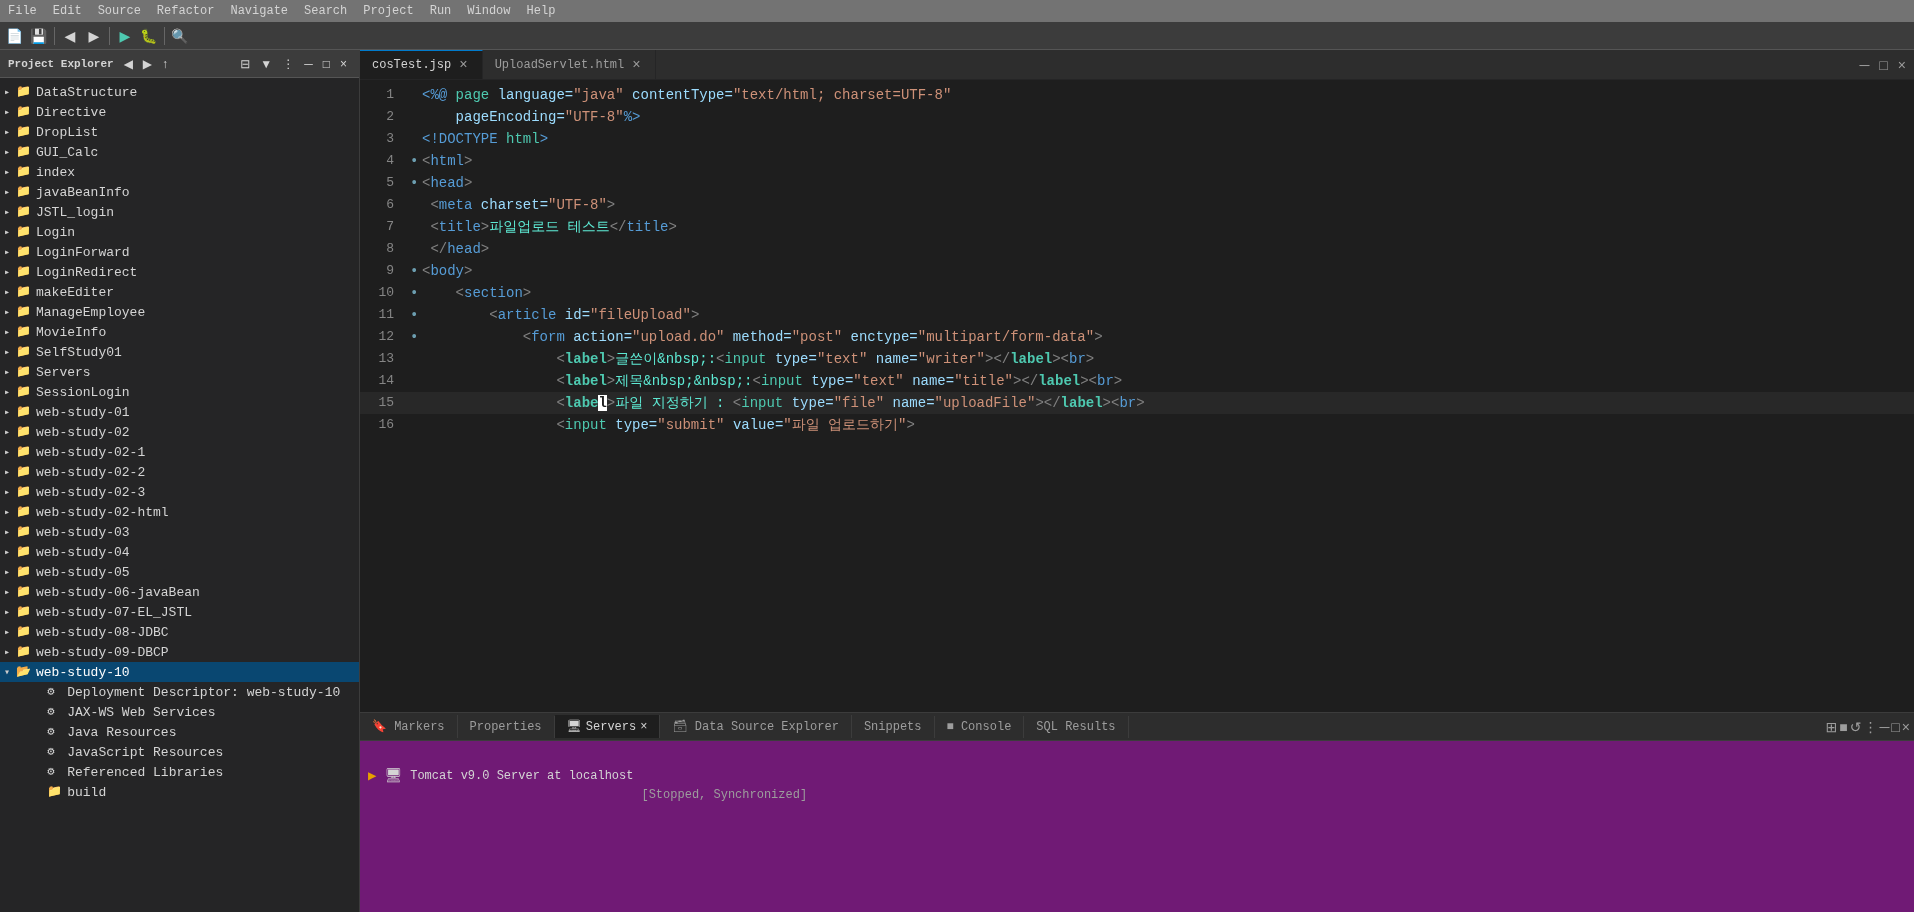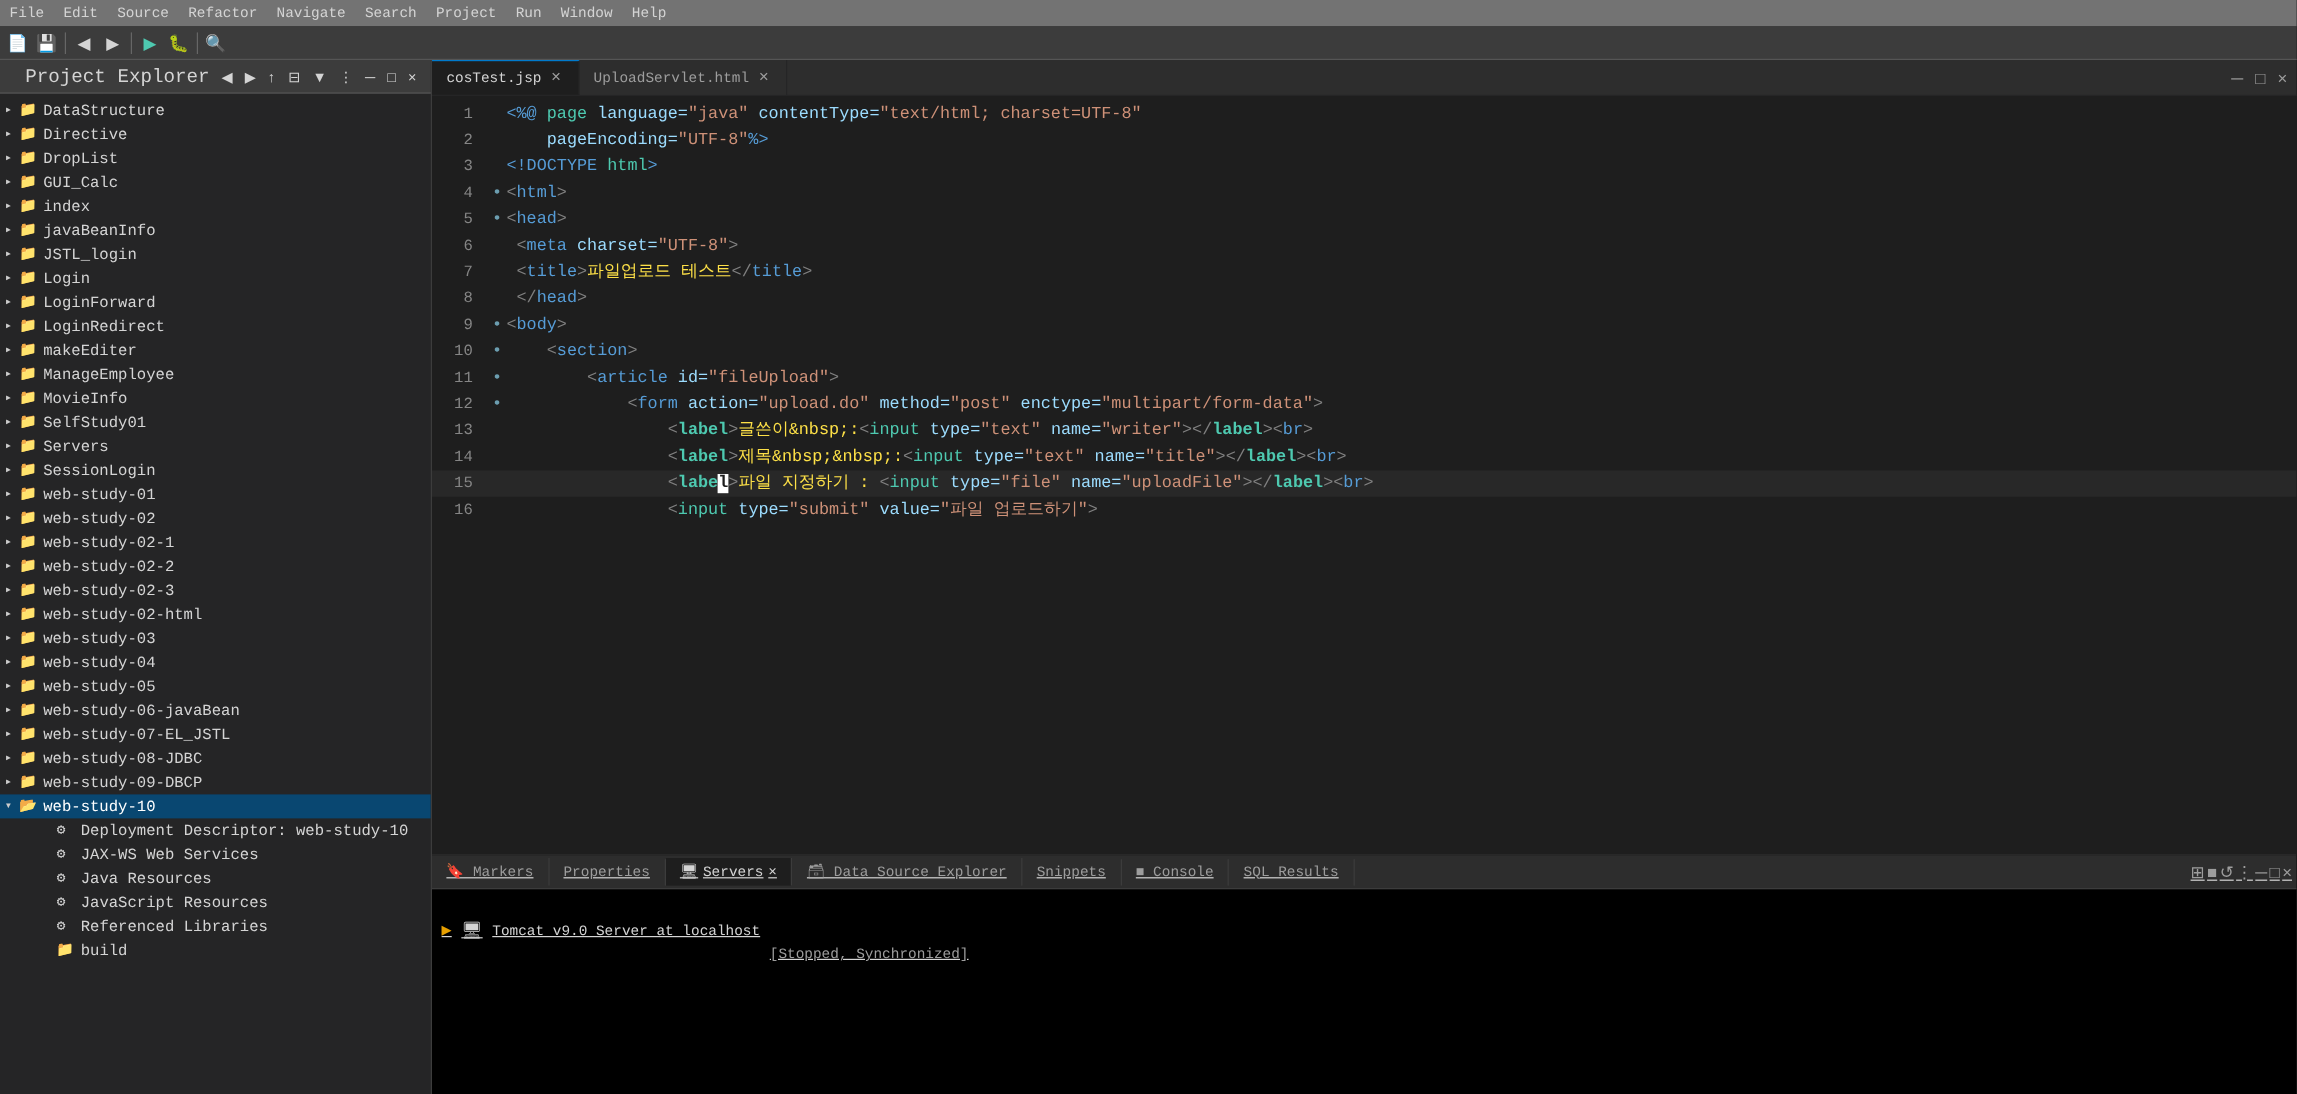--- a/index.html
+++ b/index.html
@@ -218,34 +218,33 @@
     }
 
     
     .kw-jsp { color: #569cd6; }
     .kw-attr { color: #9cdcfe; }
     .kw-str { color: #ce9178; }
     .kw-tag { color: #4ec9b0; }
     .kw-tag-bracket { color: #808080; }
     .kw-html-tag { color: #569cd6; }
     .kw-meta { color: #569cd6; }
-    .kw-text { color: #fde047; }
+    .kw-text { color: #5eead4; }
     .kw-label { color: #4ec9b0; font-weight: bold; }
     .kw-input-tag { color: #4ec9b0; font-weight: normal; }
     .cursor-line { background: #282828; }
 
     
     #bottom-panel {
       height: 200px;
-      background: #000000;
+      background: #701a75;
       border-top: 1px solid #3c3c3c;
       display: flex;
       flex-direction: column;
       flex-shrink: 0;
-      text-decoration: underline;
     }
     #bottom-tabs {
       display: flex;
       align-items: center;
       background: #2d2d2d;
       height: 28px;
       border-bottom: 1px solid #3c3c3c;
       gap: 0;
     }
     .bottom-tab {
@@ -322,21 +321,21 @@
   <button class="toolbar-btn" style="color:#ce9178;">🐛</button>
   <div class="toolbar-sep"></div>
   <button class="toolbar-btn">🔍</button>
 </div>
 
 <div id="main-area">
 
   <div id="sidebar">
     <div id="sidebar-header">
       <div id="sidebar-header-left">
-        <span style="font-weight:normal; font-size:16px;margin-left:13px;">Project Explorer</span>
+        <span style="font-weight:bold; font-size:11px;">Project Explorer</span>
         <div id="sidebar-nav">
           <button class="nav-btn">◀</button>
           <button class="nav-btn">▶</button>
           <button class="nav-btn">↑</button>
         </div>
       </div>
       <div style="display:flex;gap:2px;">
         <button class="nav-btn">⊟</button>
         <button class="nav-btn">▼</button>
         <button class="nav-btn">⋮</button>

